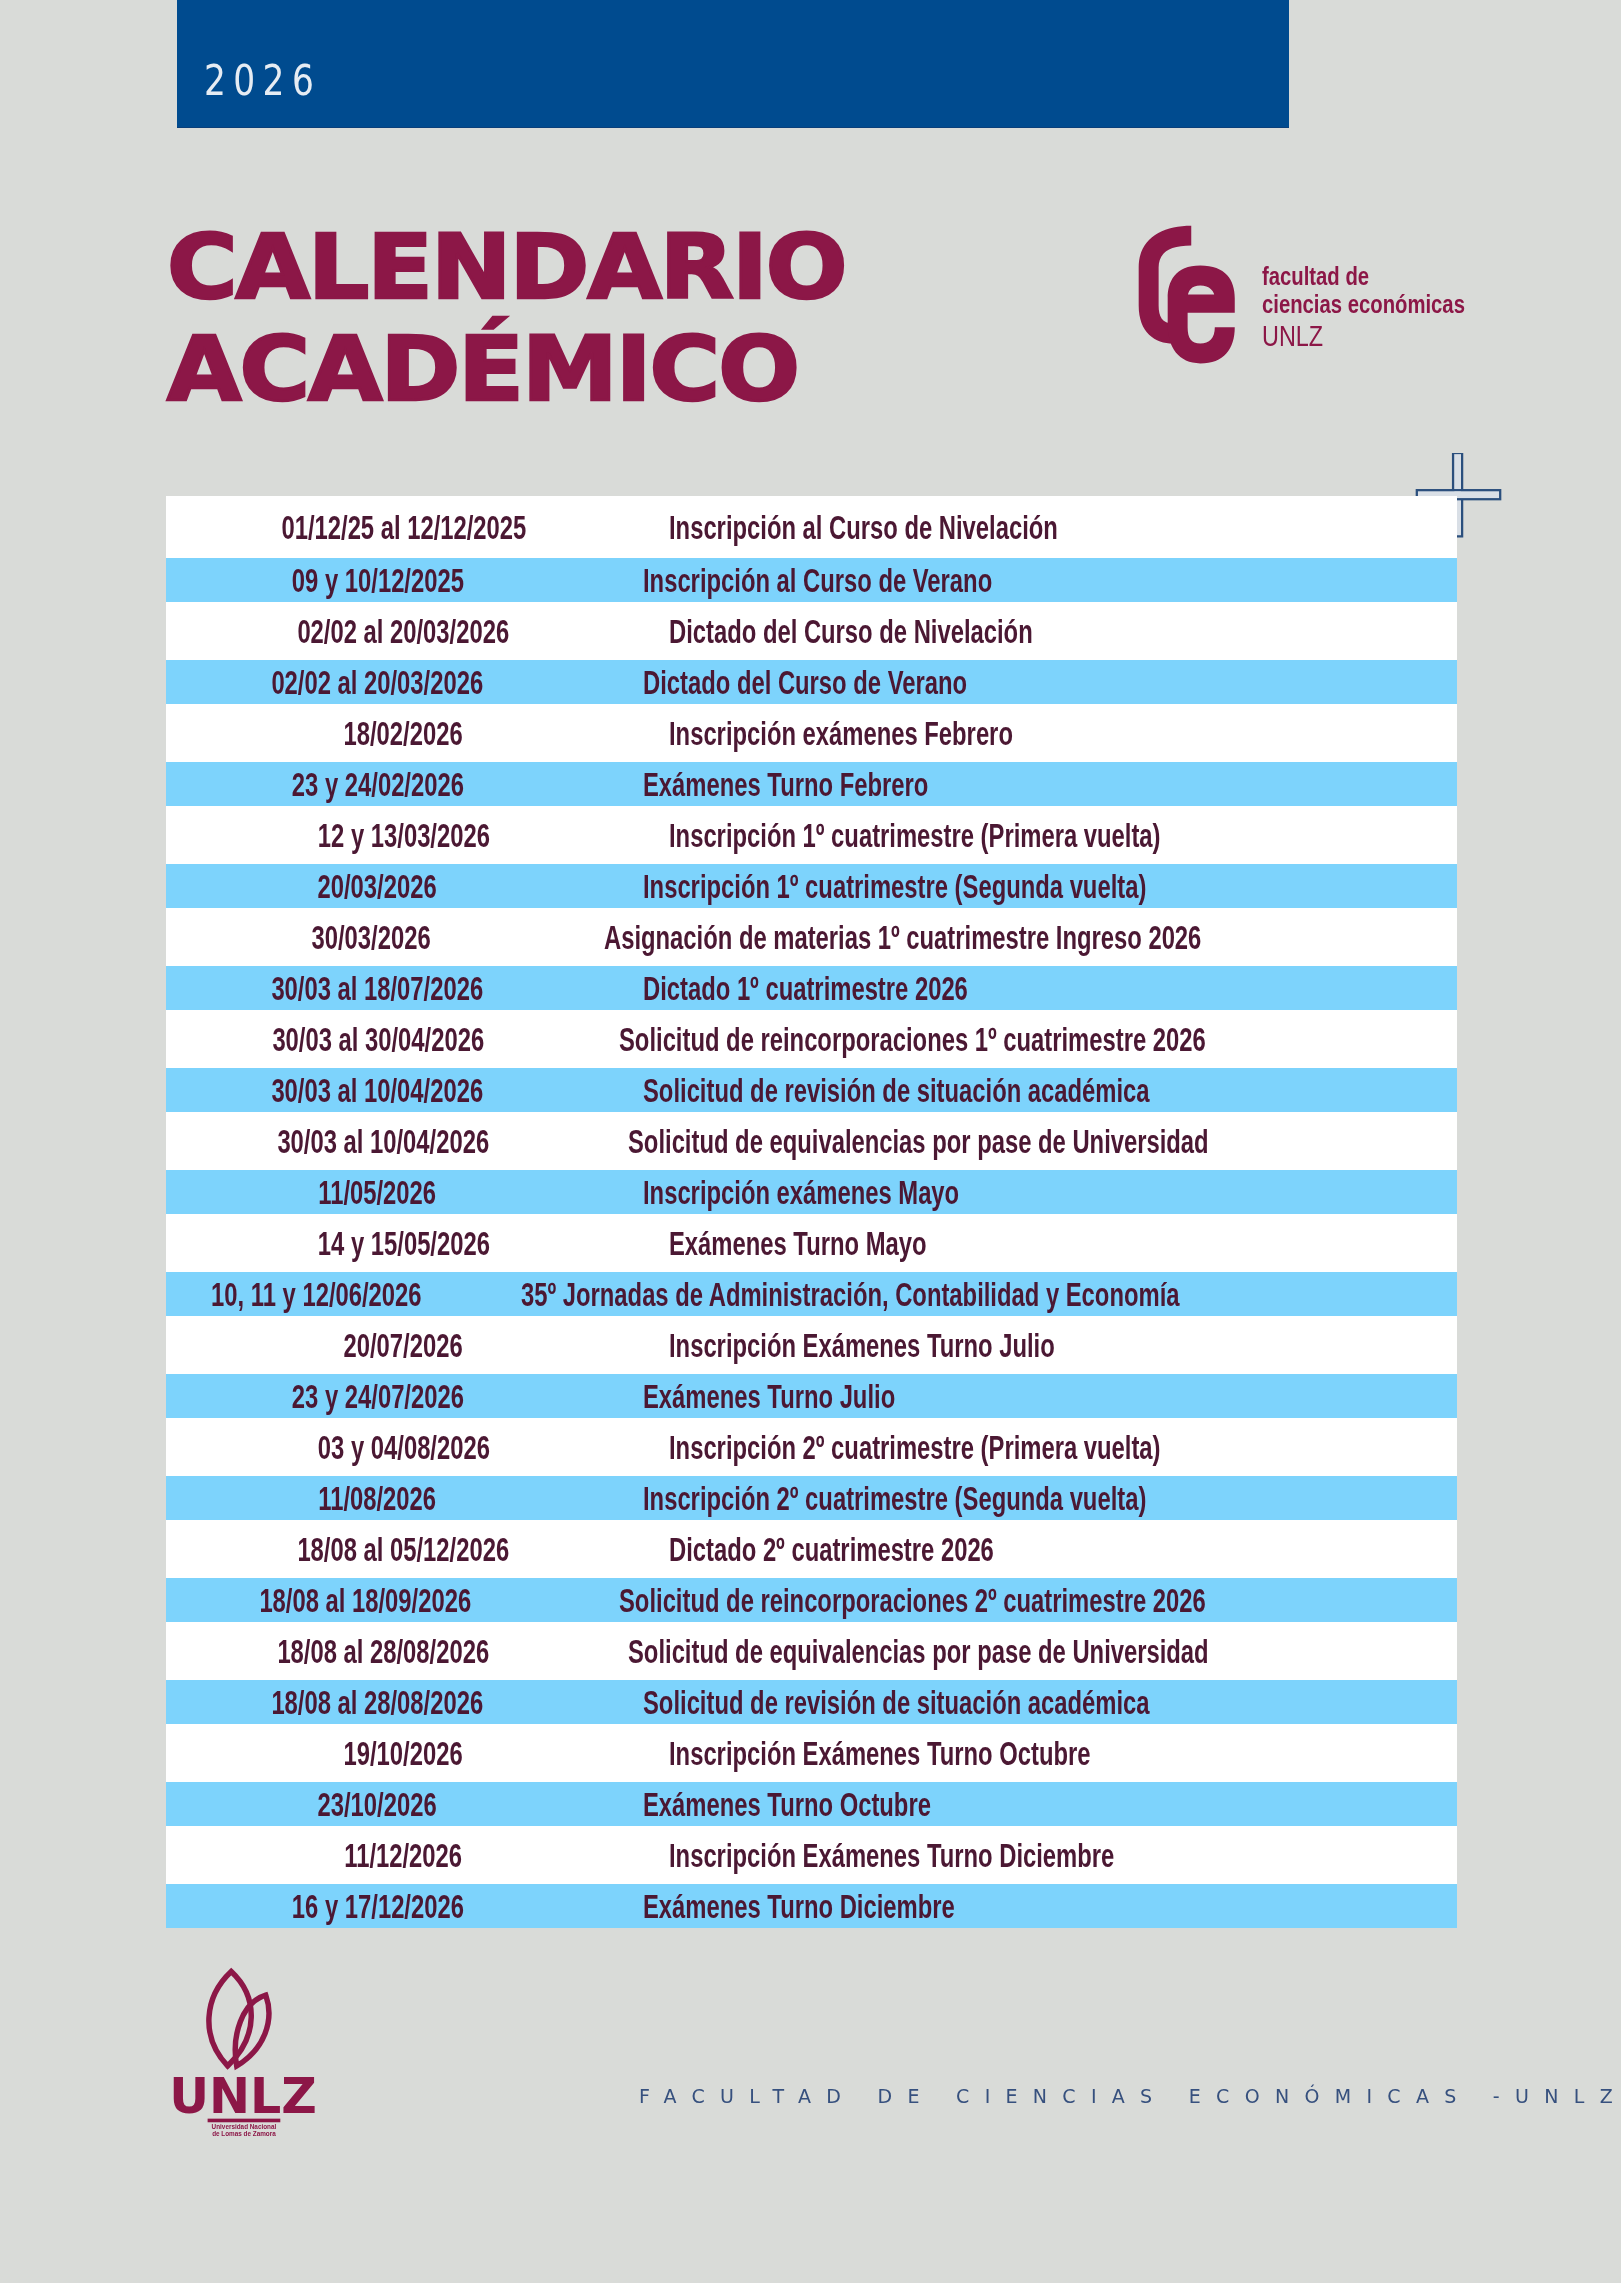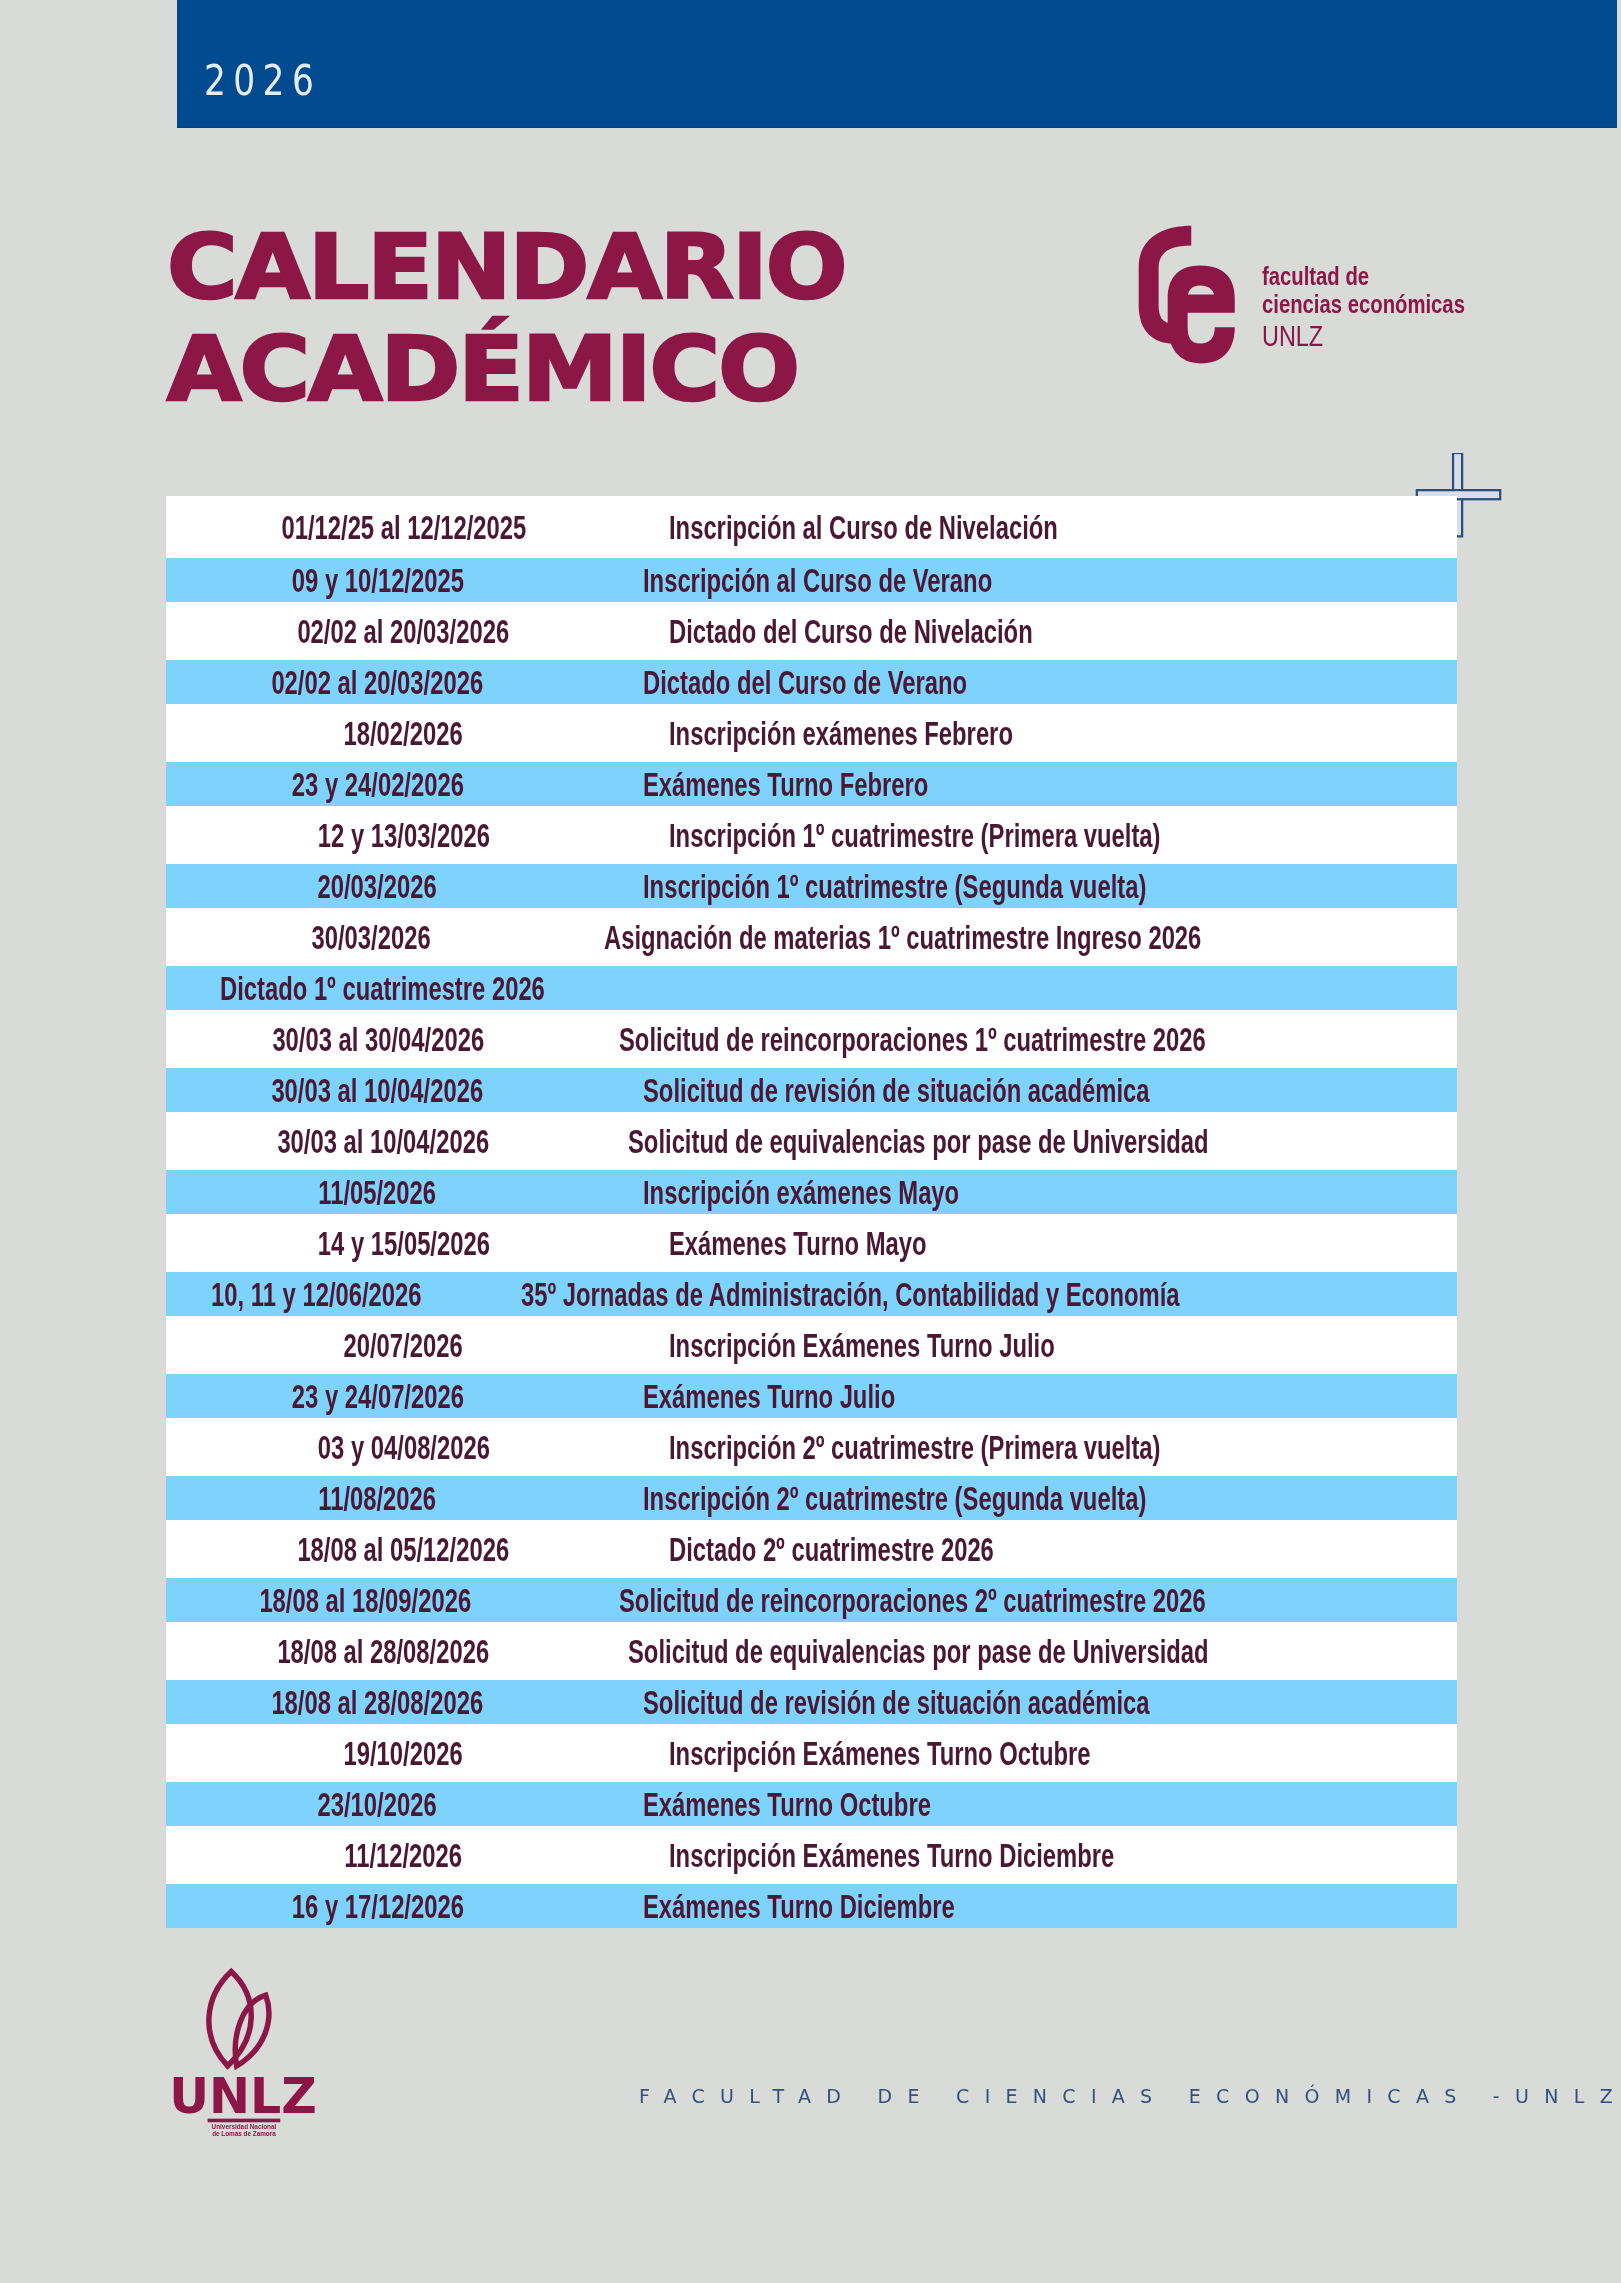--- a/index.html
+++ b/index.html
@@ -2,21 +2,21 @@
 <html style="font-size:14.5px"><head>
 <meta charset="utf-8">
 <style>
   html, body { margin: 0; padding: 0; }
   body {
     width: 1621px; height: 2284px; position: relative; overflow: hidden;
     background: #d9dbd8;
     font-family: "Liberation Sans", "DejaVu Sans", sans-serif;
   }
   .topbar {
-    position: absolute; left: 177px; top: 0; width: 1440px; height: 128px;
+    position: absolute; left: 177px; top: 0; width: 1112px; height: 128px;
     background: #004b8f;
     border-bottom: 1.8px solid #0a3f7a;
     box-sizing: border-box;
   }
   .topbar .year {
     position: absolute; left: 27px; top: 56px;
     color: #e6ecf3; font-size: 42px; letter-spacing: 9px;
     font-family: "DejaVu Sans", sans-serif;
     transform: scaleX(0.82); transform-origin: left top;
   }
@@ -177,20 +177,23 @@
     </div>
     <div class="row white">
       <div class="cell date">
         <span>30/03/2026</span>
       </div>
       <div class="cell event">
         <span>Asignación de materias 1º cuatrimestre Ingreso 2026</span>
       </div>
     </div>
     <div class="row blue">
+      <div class="cell date">
+        <span>30/03 al 18/07/2026</span>
+      </div>
       <div class="cell event">
         <span>Dictado 1º cuatrimestre 2026</span>
       </div>
     </div>
     <div class="row white">
       <div class="cell date">
         <span>30/03 al 30/04/2026</span>
       </div>
       <div class="cell event">
         <span>Solicitud de reincorporaciones 1º cuatrimestre 2026</span>

